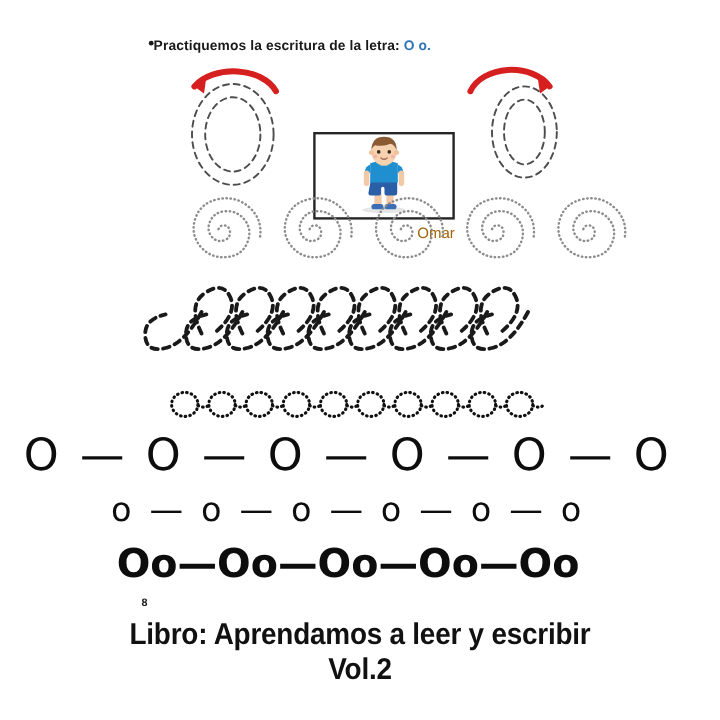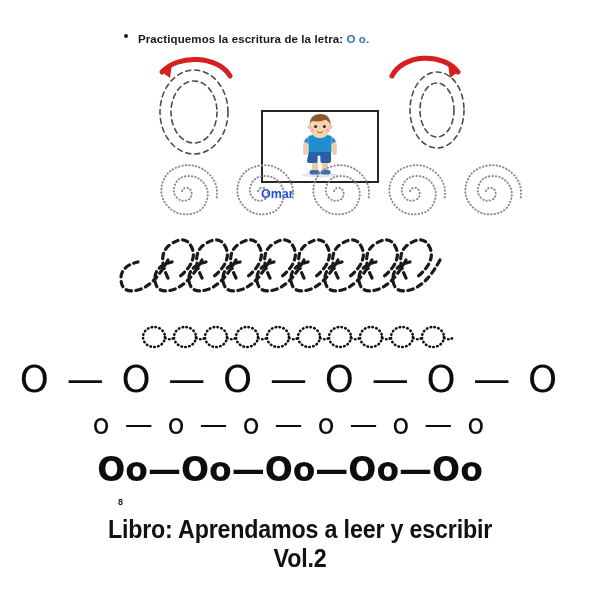--- a/index.html
+++ b/index.html
@@ -20,21 +20,20 @@
     background: #ffffff;
   }
 
   
   .instruction {
     position: absolute;
     left: 124px;
     top: 33px;
     display: flex;
     align-items: center;
-    gap: 10px;
   }
   .bullet {
     width: 4px;
     height: 4px;
     border-radius: 50%;
     background: #1a1a1a;
     position: relative;
     top: -3px;
     flex: none;
   }
@@ -75,24 +74,24 @@
     height: 73px;
     border: 2px solid #262626;
     background: #ffffff;
     box-sizing: border-box;
   }
   .omar-label {
     position: absolute;
     left: 261px;
     top: 135px;
     width: 118px;
-    text-align: left;
+    text-align: right;
     font-size: 12.5px;
-    font-weight: bold;
-    color: #1d4ed8;
+    font-weight: normal;
+    color: #a16207;
   }
 
   
   .spiral-row {
     position: absolute;
     left: 0;
     top: 155px;
     width: 600px;
     height: 66px;
   }

